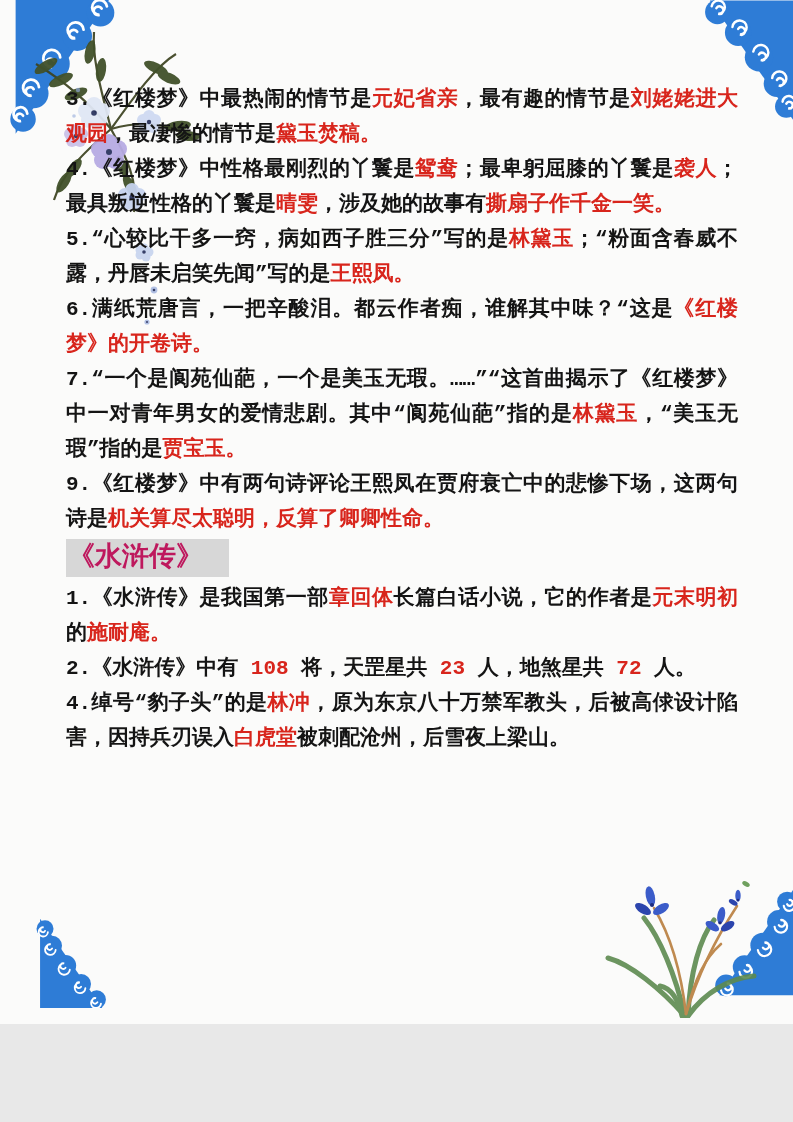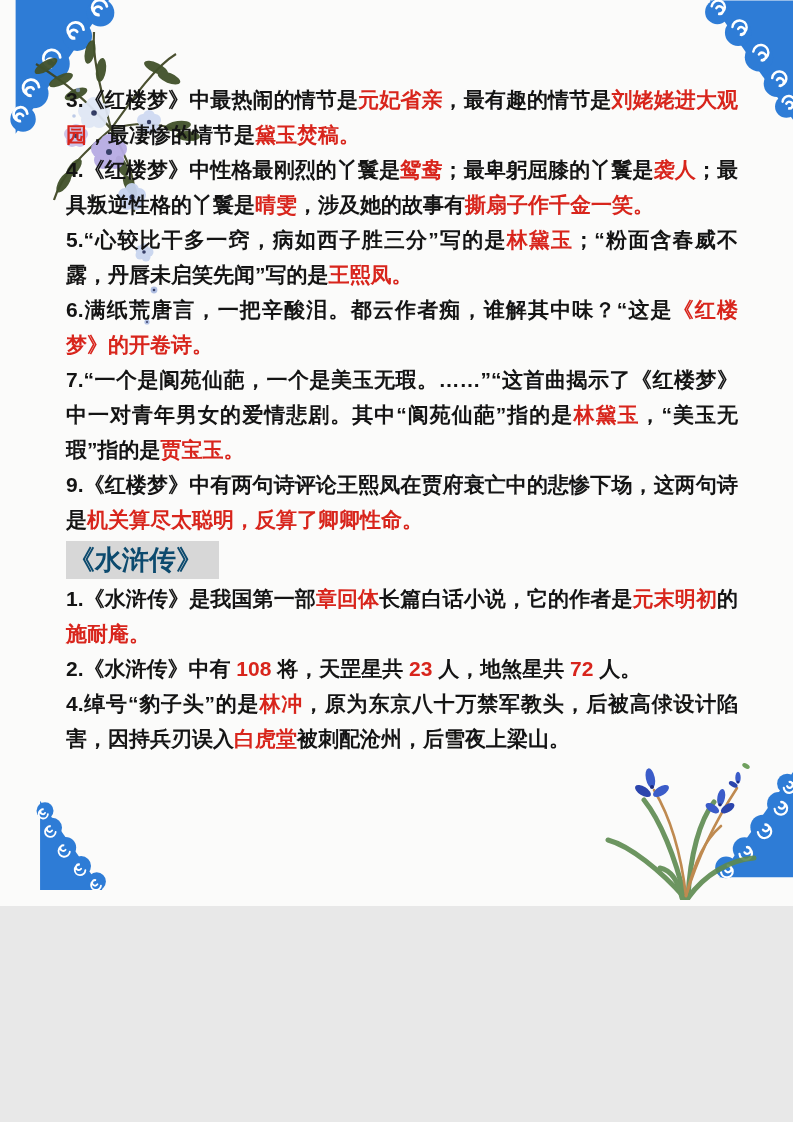--- a/index.html
+++ b/index.html
@@ -1,25 +1,25 @@
 <!DOCTYPE html>
 <html style="--accent-red: #d8251c; --header-bg: #d7d7d7; --corner-blue: #2e7cd6;"><head>
 <meta charset="utf-8">
 <style>
   html,body{margin:0;padding:0;background:#e8e8e8}
-  .page{position:relative;width:793px;height:906px;margin:0 auto;background:#fbfbfa;overflow:hidden;
-        font-family:Liberation Sans, sans-serif}
+  .page{position:relative;width:793px;height:1024px;margin:0 auto;background:#fbfbfa;overflow:hidden;
+        font-family:Liberation Mono, monospace}
   
   .content{position:absolute;left:66px;top:82px;width:672px;color:#141414;
            font-size:21px;line-height:35px;font-weight:700;text-align:justify;word-break:break-all}
   .para{margin:0}
   .para span:nth-child(2n){color:var(--accent-red,#d8251c);font-weight:800}
   .hdr-row{height:44px;line-height:44px}
   .sec-hdr{display:inline-block;background:var(--header-bg,#d7d7d7);font-size:27px;font-weight:800;
-           line-height:38px;padding:0 16px 0 2px;vertical-align:middle;color:#0c4a6e}
+           line-height:38px;padding:0 26px 0 2px;vertical-align:middle;color:#be185d}
   
   .footer{position:absolute;top:1066px;left:0;width:100%;text-align:left;font-size:15px;
           letter-spacing:3px;color:#8b5cf6;font-weight:600}
   .bline{position:absolute;top:1104px;left:0;width:793px;height:2px;
          background:linear-gradient(90deg,#2f2f2f 0 6%,rgba(47,47,47,.12) 6% 18%,rgba(47,47,47,.45) 18% 26%,
          rgba(47,47,47,.10) 26% 40%,rgba(47,47,47,.80) 40% 58%,rgba(47,47,47,.20) 58% 70%,#2f2f2f 70% 100%)}
   
   .corner{position:absolute;pointer-events:none}
   .cl{fill:var(--corner-blue,#2e7cd6)}
   .wc{stroke:#fff;stroke-width:2.6;fill:none;stroke-linecap:round}

